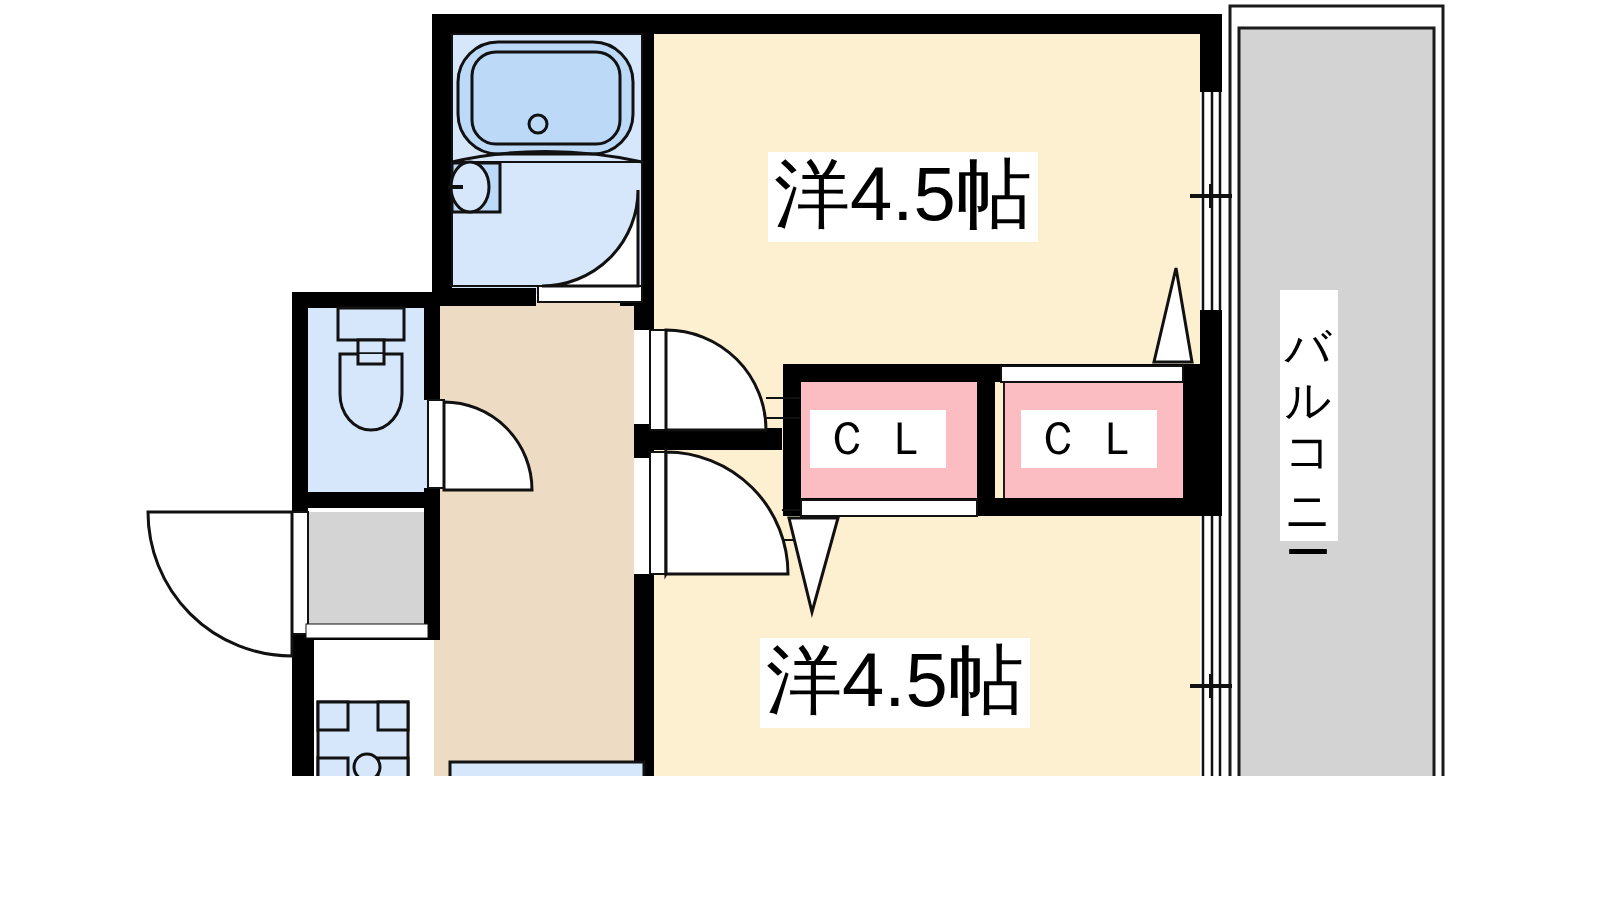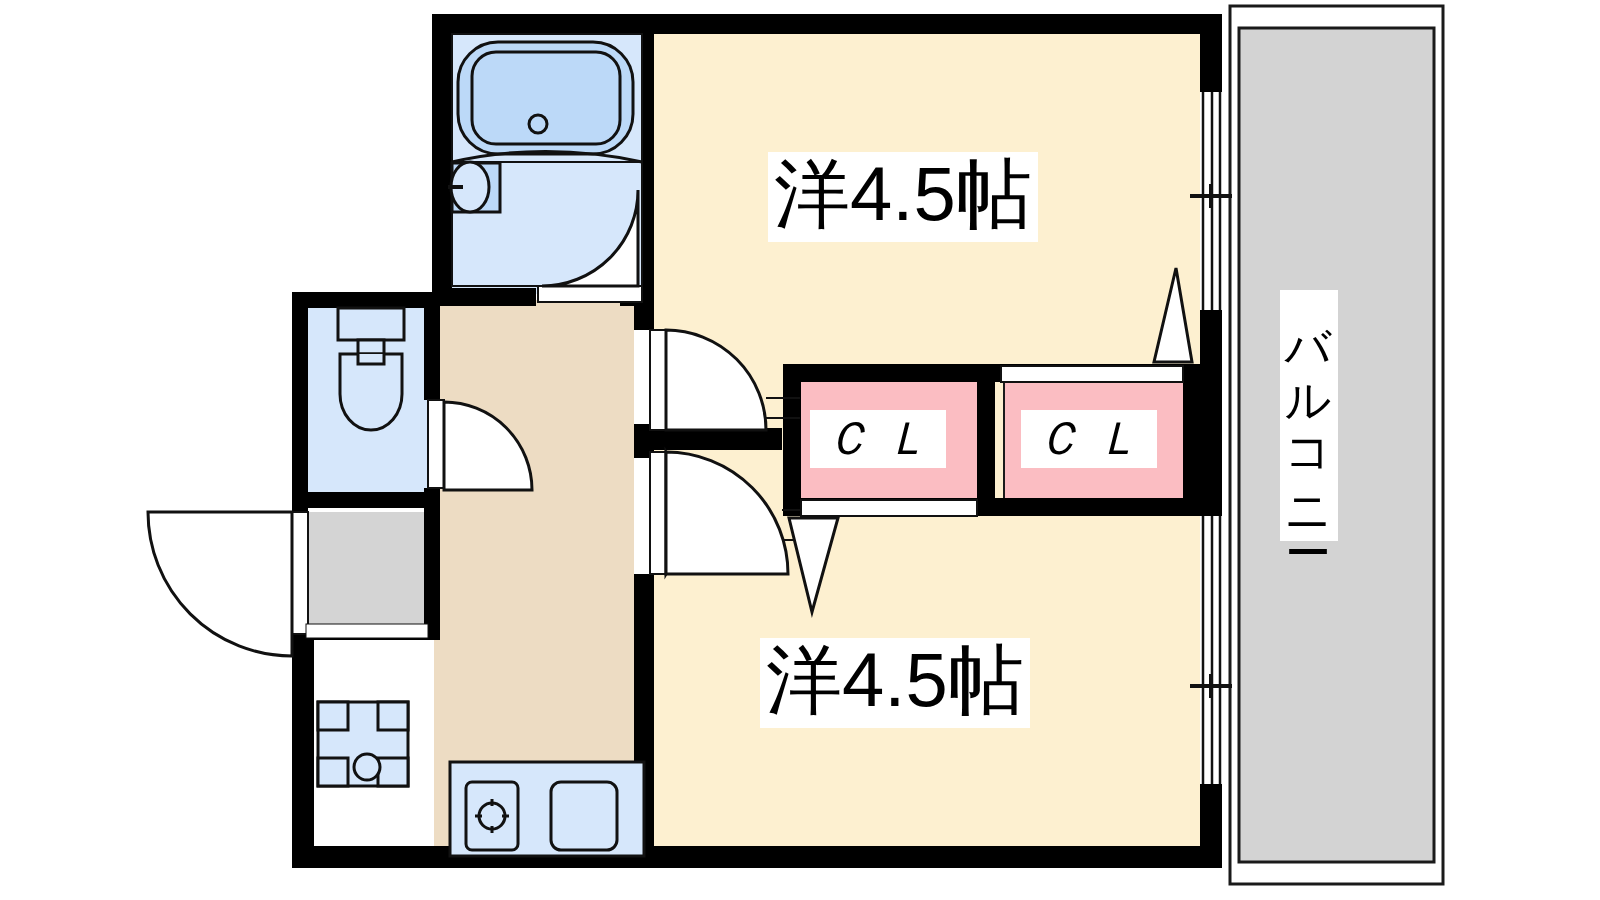--- a/index.html
+++ b/index.html
@@ -7,21 +7,21 @@
     margin: 0;
     padding: 0;
     background: #ffffff;
   }
   body {
     font-family: "Liberation Sans", "DejaVu Sans", sans-serif;
   }
   #plan-root {
     position: relative;
     width: 1600px;
-    height: 900px;
+    height: 776px;
     background: #ffffff;
     overflow: hidden;
   }
   #plan-svg {
     position: absolute;
     left: 0;
     top: 0;
   }
   
   .label {
@@ -34,21 +34,20 @@
   }
   .label-room {
     font-size: 76px;
     letter-spacing: 0px;
     padding: 4px 6px 10px 6px;
   }
   .label-cl {
     font-size: 46px;
     letter-spacing: 14px;
     padding: 5px 2px 7px 14px;
-    font-style: italic;
   }
   .label-genkan {
     font-size: 50px;
     padding: 4px 2px 8px 2px;
   }
   .label-balcony {
     font-size: 46px;
     writing-mode: vertical-rl;
     text-orientation: upright;
     padding: 6px 6px 6px 6px;

